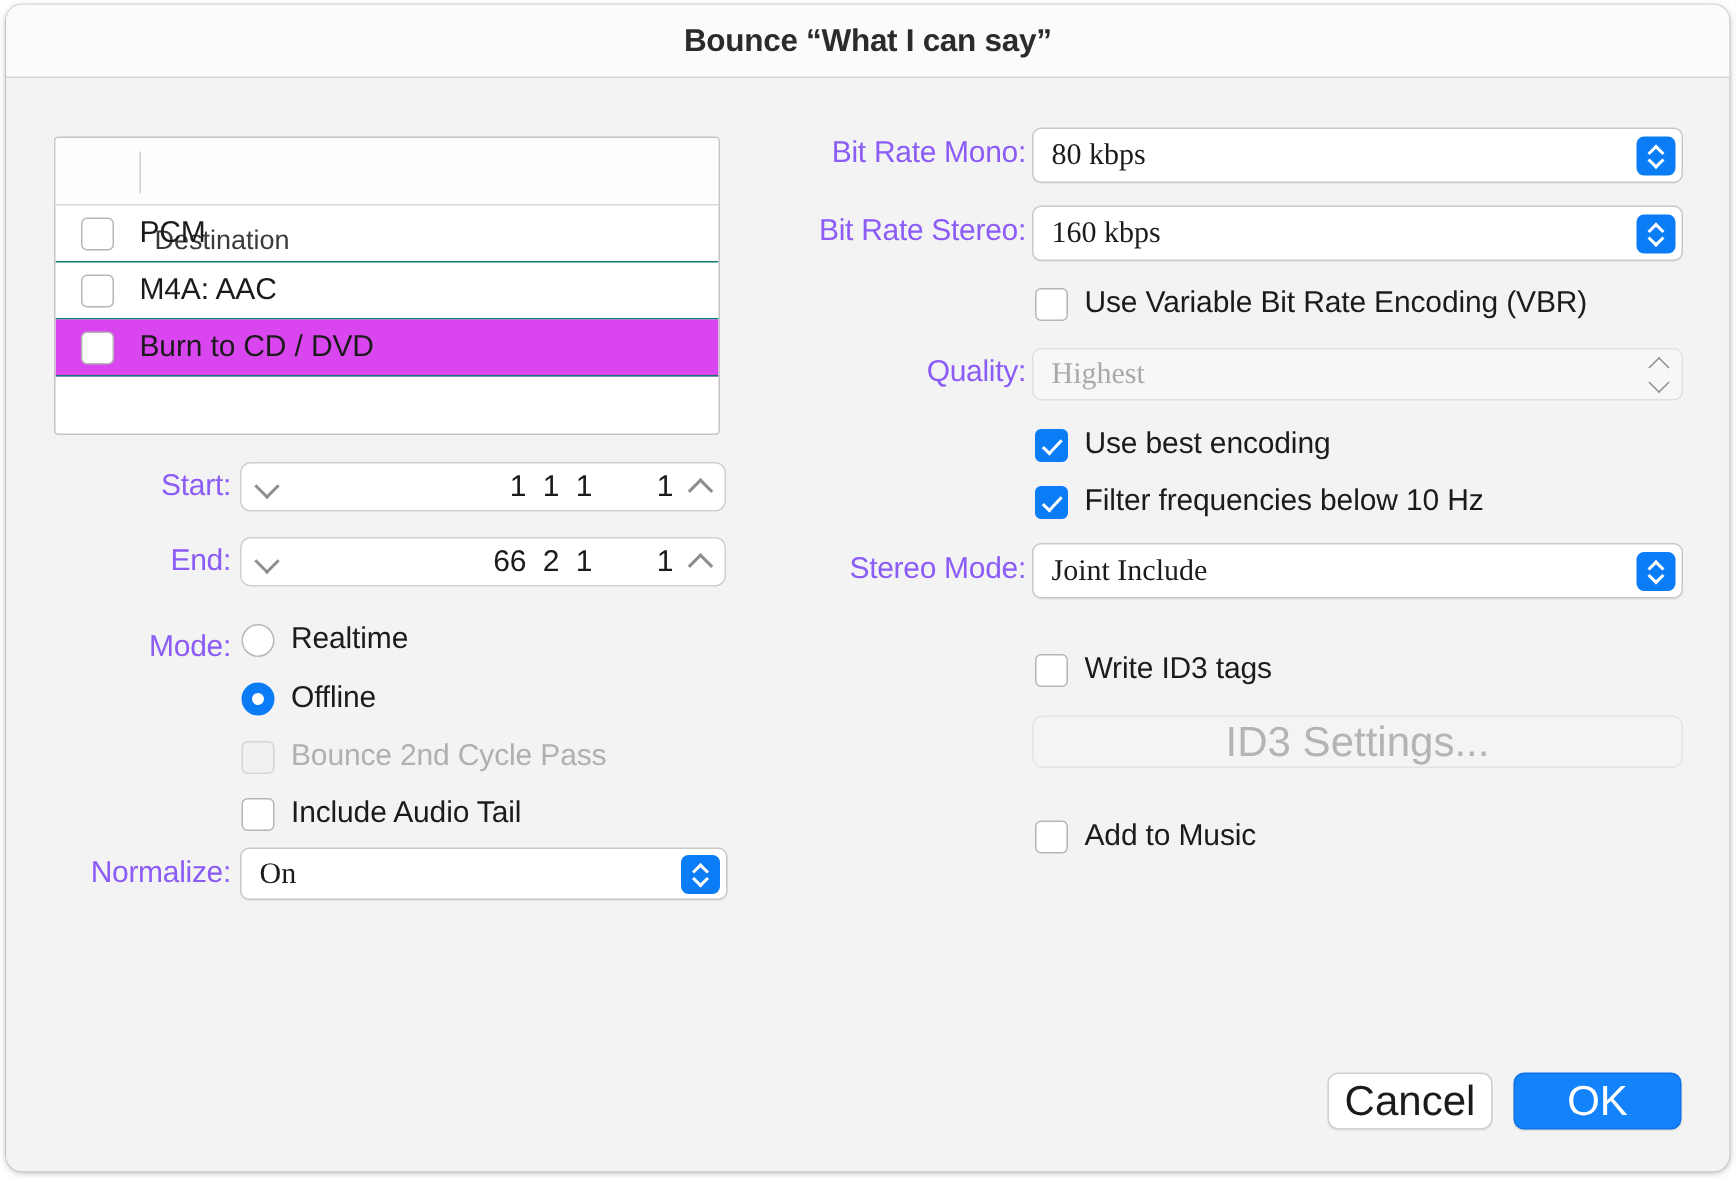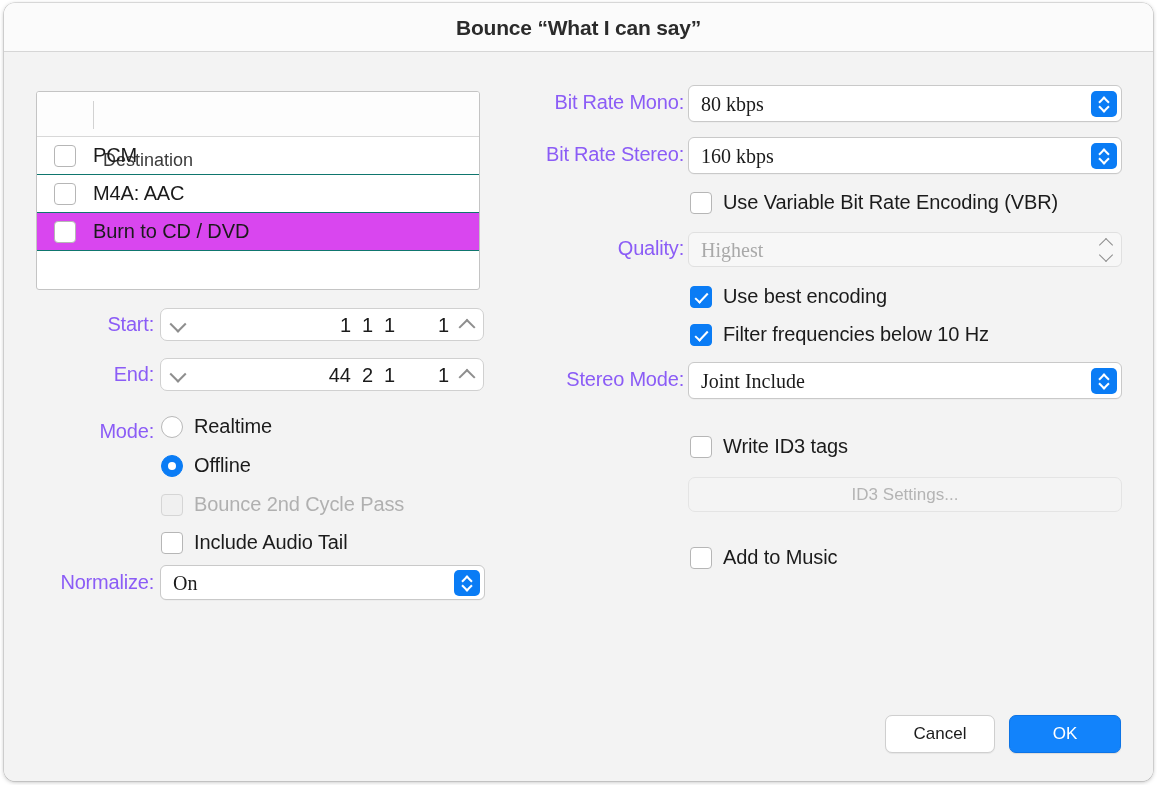--- a/index.html
+++ b/index.html
@@ -217,21 +217,21 @@
   }
   .opt-row .olabel { font-size: 20px; color: #1b1b1b; letter-spacing: -0.1px; }
   .opt-row .olabel.disabled { color: #b0b0b0; }
 
   
   .push-btn {
     position: absolute;
     border-radius: 7px;
     box-sizing: border-box;
     display: flex; align-items: center; justify-content: center;
-    font-size: 17px;
+    font-size: 28px;
   }
   .push-btn.plain {
     background: #ffffff; border: 1px solid #cfcfcf; color: #1b1b1b;
     box-shadow: 0 0.5px 1px rgba(0,0,0,0.06);
   }
   .push-btn.default {
     background: #1283fb; color: #ffffff; border: 1px solid #0d74e6;
     box-shadow: 0 0.5px 1px rgba(0,0,0,0.10);
   }
   .push-btn.disabled {
@@ -293,21 +293,21 @@
         <span class="v-div">1</span>
         <span class="v-tick">1</span>
       </div>
       <div class="chev-r"></div>
     </div>
 
     <div class="form-label" style="left:40px; top:311px; width:110px;">End:</div>
     <div class="posfield" style="left:156px; top:306px; width:324px;">
       <div class="chev-l"></div>
       <div class="vals">
-        <span class="v-bar">44</span>
+        <span class="v-bar">66</span>
         <span class="v-beat">2</span>
         <span class="v-div">1</span>
         <span class="v-tick">1</span>
       </div>
       <div class="chev-r"></div>
     </div>
 
     <div class="form-label" style="left:40px; top:368px; width:110px;">Mode:</div>
 
     <div class="opt-row" style="left:157px; top:363px;">

